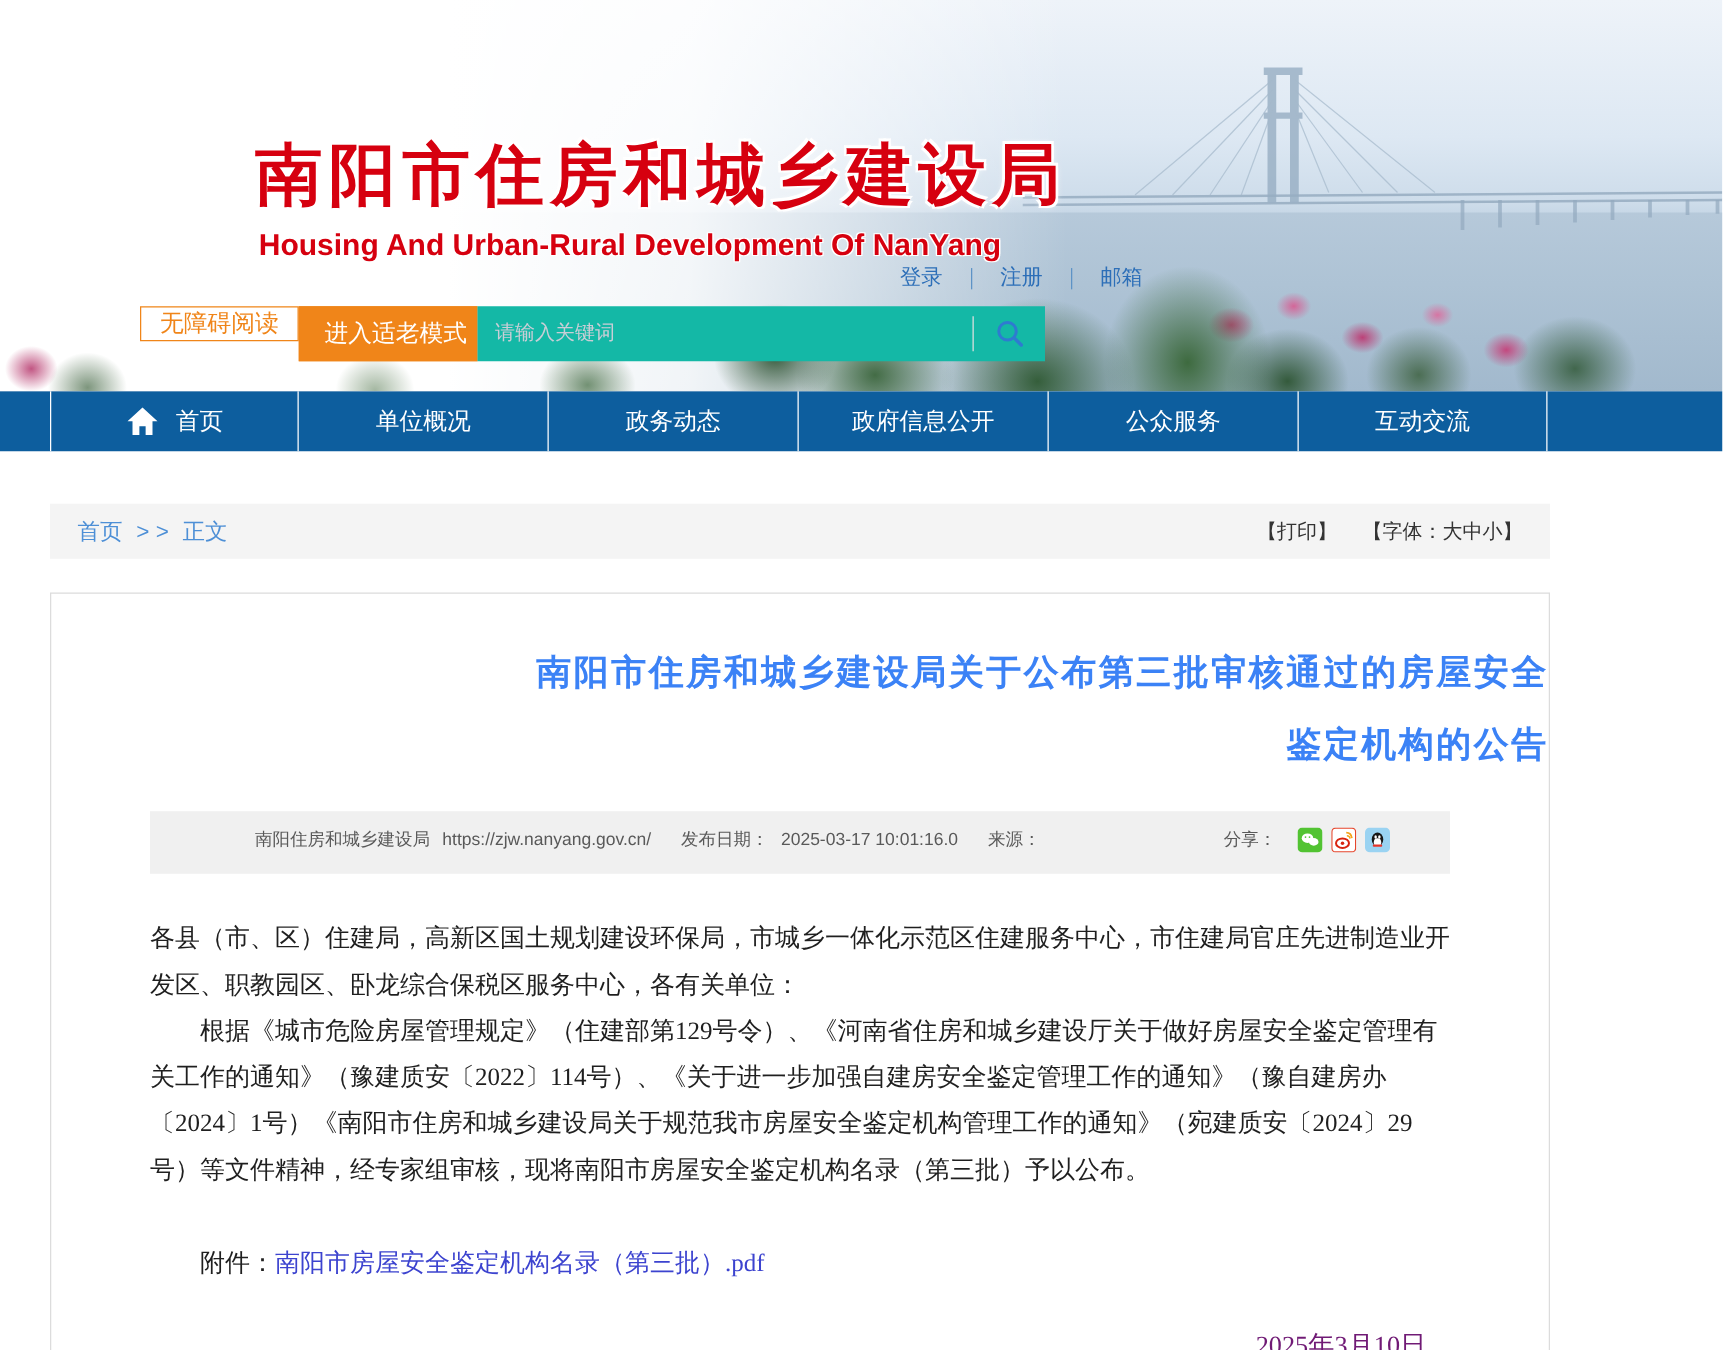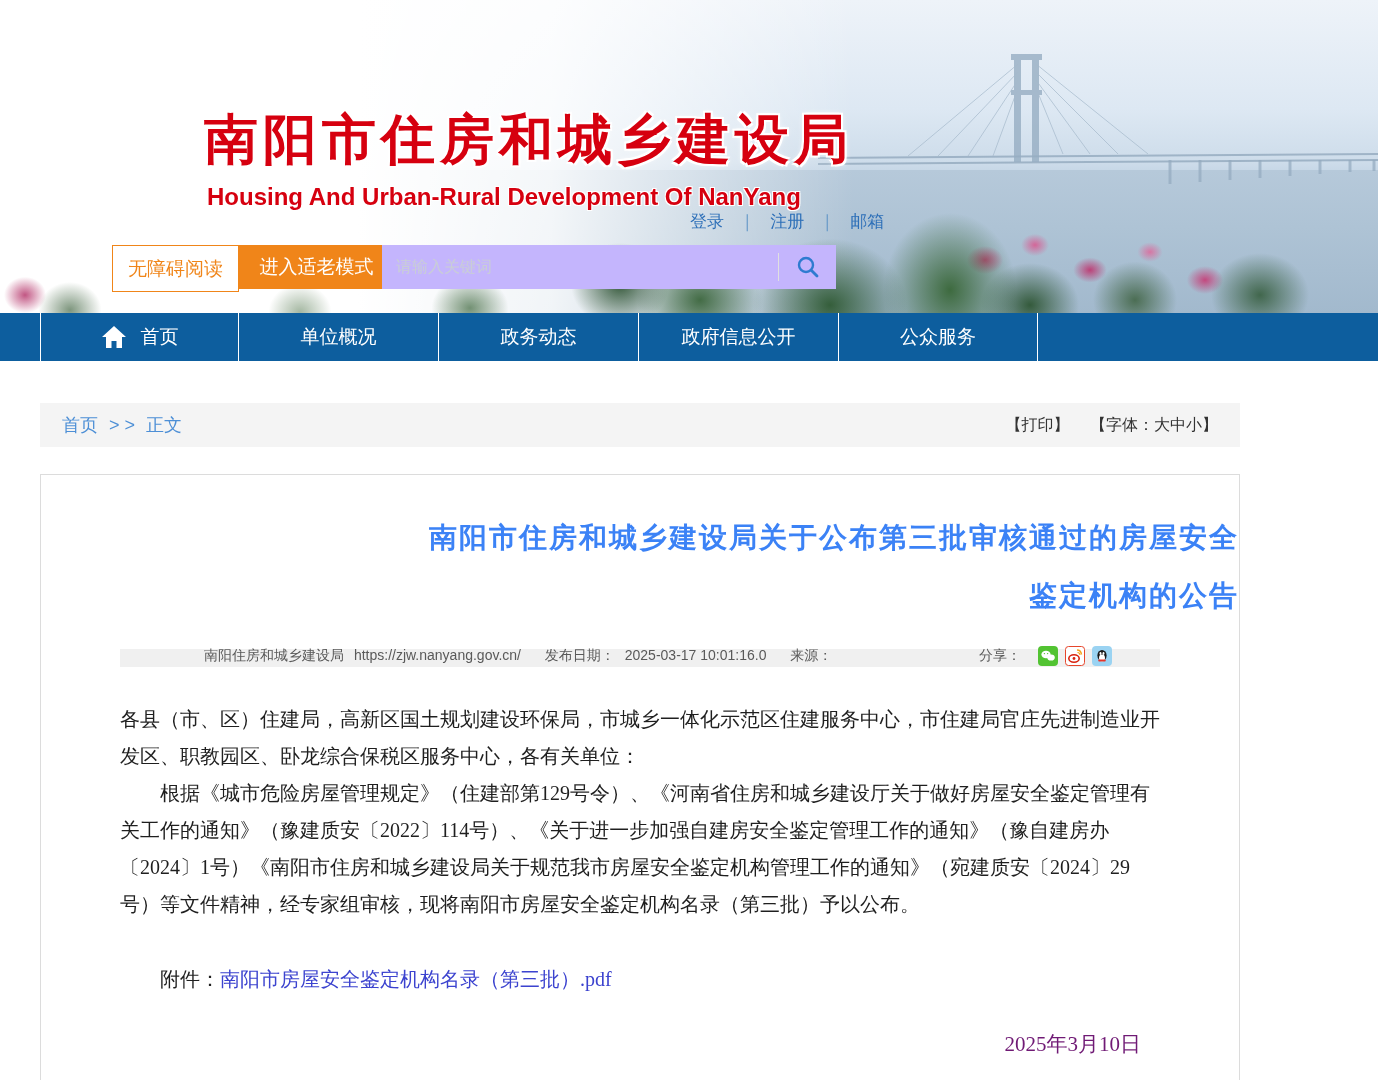--- a/index.html
+++ b/index.html
@@ -36,30 +36,30 @@
       radial-gradient(60px 55px at 1135px 300px, rgba(60,96,62,.85), rgba(60,96,62,0) 70%),
       radial-gradient(70px 60px at 1260px 295px, rgba(48,88,54,.85), rgba(48,88,54,0) 70%),
       radial-gradient(30px 26px at 25px 295px, rgba(178,44,100,.8), rgba(178,44,100,0) 70%),
       radial-gradient(45px 40px at 70px 310px, rgba(70,105,70,.7), rgba(70,105,70,0) 70%);
   }
   .site-title { position:absolute; left:204px; top:104px; font-size:54px; font-weight:bold;
     color:#d6000f; letter-spacing:5px;
     text-shadow:-2px -2px 0 #fff, 2px -2px 0 #fff, -2px 2px 0 #fff, 2px 2px 0 #fff, 0 0 6px #fff; }
   .site-subtitle { position:absolute; left:207px; top:183px; font-size:24px; font-weight:bold;
     color:#d6000f; text-shadow:-1px -1px 0 #fff,1px -1px 0 #fff,-1px 1px 0 #fff,1px 1px 0 #fff; }
-  .login-links { position:absolute; left:690px; top:210px; font-size:17px; color:#2d6fb8; }
+  .login-links { position:absolute; left:720px; top:210px; font-size:17px; color:#2d6fb8; }
   .login-links span { cursor:pointer; }
   .login-links .sep { margin:0 10px; color:#5d93c6; cursor:default; }
 
   .search-row { position:absolute; left:112px; top:245px; height:44px; display:flex; }
-  .btn-accessibility { width:127px; height:47px; background:#fff; border:1px solid #f08519;
+  .btn-accessibility { width:127px; height:28px; background:#fff; border:1px solid #f08519;
     color:#f08519; font-size:19px; display:flex; align-items:center; justify-content:center; cursor:pointer; }
   .btn-elder { width:143px; height:44px; background:#f08519; border:1px solid #f08519;
     color:#fff; font-size:19px; display:flex; align-items:center; justify-content:center; cursor:pointer;padding-left:12px; }
-  .search-box { width:454px; height:44px; background:#c4b5fd; display:flex; align-items:center; }
+  .search-box { width:454px; height:44px; background:#14b8a6; display:flex; align-items:center; }
   .search-box input { flex:1; height:42px; border:none; outline:none; padding:0 14px;
     font-size:16px; color:#333; background:transparent; }
   .search-box input::placeholder { color:#c9ced6; }
   .search-divider { width:1px; height:28px; background:#e0e0e0; }
   .search-btn { width:57px; height:44px; display:flex; align-items:center; justify-content:center;
     background:transparent; border:none; cursor:pointer; }
 
   
   .nav { width:1378px; height:48px; background:#0d5e9e; }
   .nav-inner { margin-left:40px; width:1200px; height:48px; display:flex; }
@@ -77,21 +77,21 @@
   .crumb-left .sep { margin:0 6px; }
   .crumb-right { font-size:16px; color:#333; }
   .crumb-right span { cursor:pointer; }
   .crumb-right .print { margin-right:16px; }
 
   
   .content-box { margin:27px 0 0 40px; width:1200px; height:660px; background:#fff;
     border:1px solid #dcdcdc; }
   .article-title { margin-top:34px; text-align:right; color:#3b82f6; font-weight:bold;
     font-size:28px; letter-spacing:2px; line-height:58px; }
-  .meta-bar { margin:24px 79px 12px; height:18px; background:#f0f0f0; display:flex;
+  .meta-bar { margin:24px 79px 12px; height:50px; background:#f0f0f0; display:flex;
     align-items:center; justify-content:space-between; padding:0 48px 4px 84px;
     font-size:14px; color:#595959; }
   .meta-left span { margin-right:6px; }
   .meta-left .gap { margin-left:14px; }
   .meta-right { display:flex; align-items:center; }
   .meta-right .share-label { margin-right:10px; }
   .share-icon { width:20px; height:20px; margin-left:7px; display:inline-flex; cursor:pointer; }
 
   .article-body { margin:34px 79px 0; font-family:"Liberation Serif","DejaVu Serif",serif;
     font-size:20px; color:#1f1f1f; line-height:37px; }
@@ -186,20 +186,23 @@
     </div>
     <div class="nav-item">
       <span>政务动态</span>
     </div>
     <div class="nav-item">
       <span>政府信息公开</span>
     </div>
     <div class="nav-item">
       <span>公众服务</span>
     </div>
+    <div class="nav-item">
+      <span>互动交流</span>
+    </div>
   </div>
 </div>
 
 <div class="breadcrumb-bar">
   <div class="crumb-left">
     <span class="link">首页</span>
     <span class="sep">&gt; &gt;</span>
     <span class="link">正文</span>
   </div>
   <div class="crumb-right">

